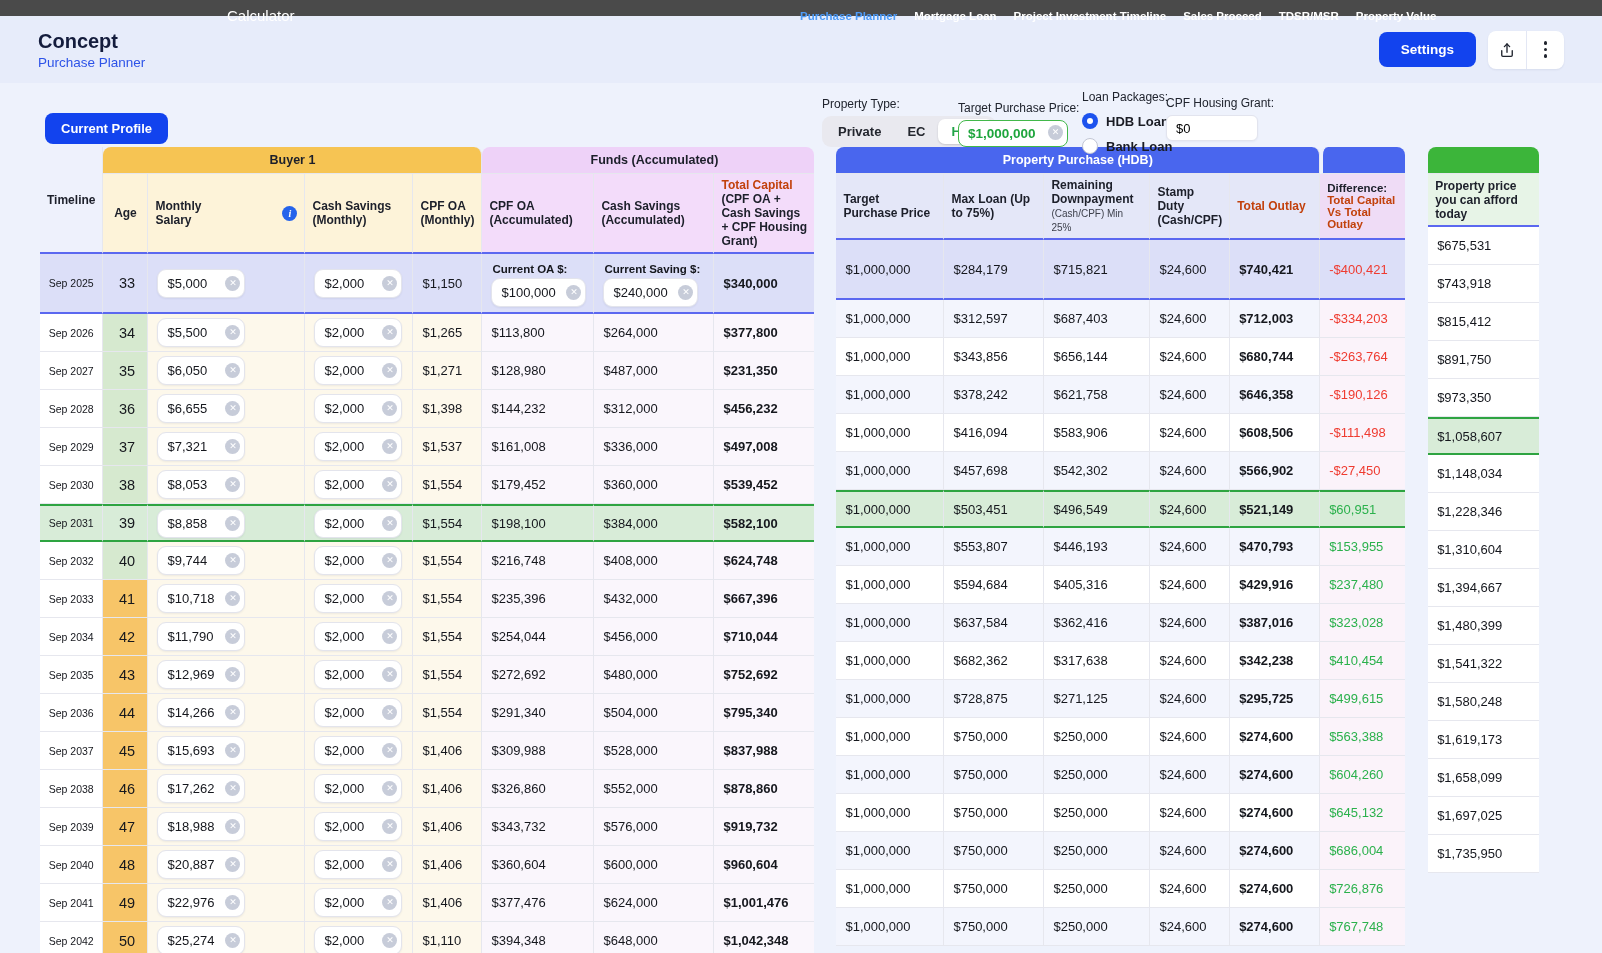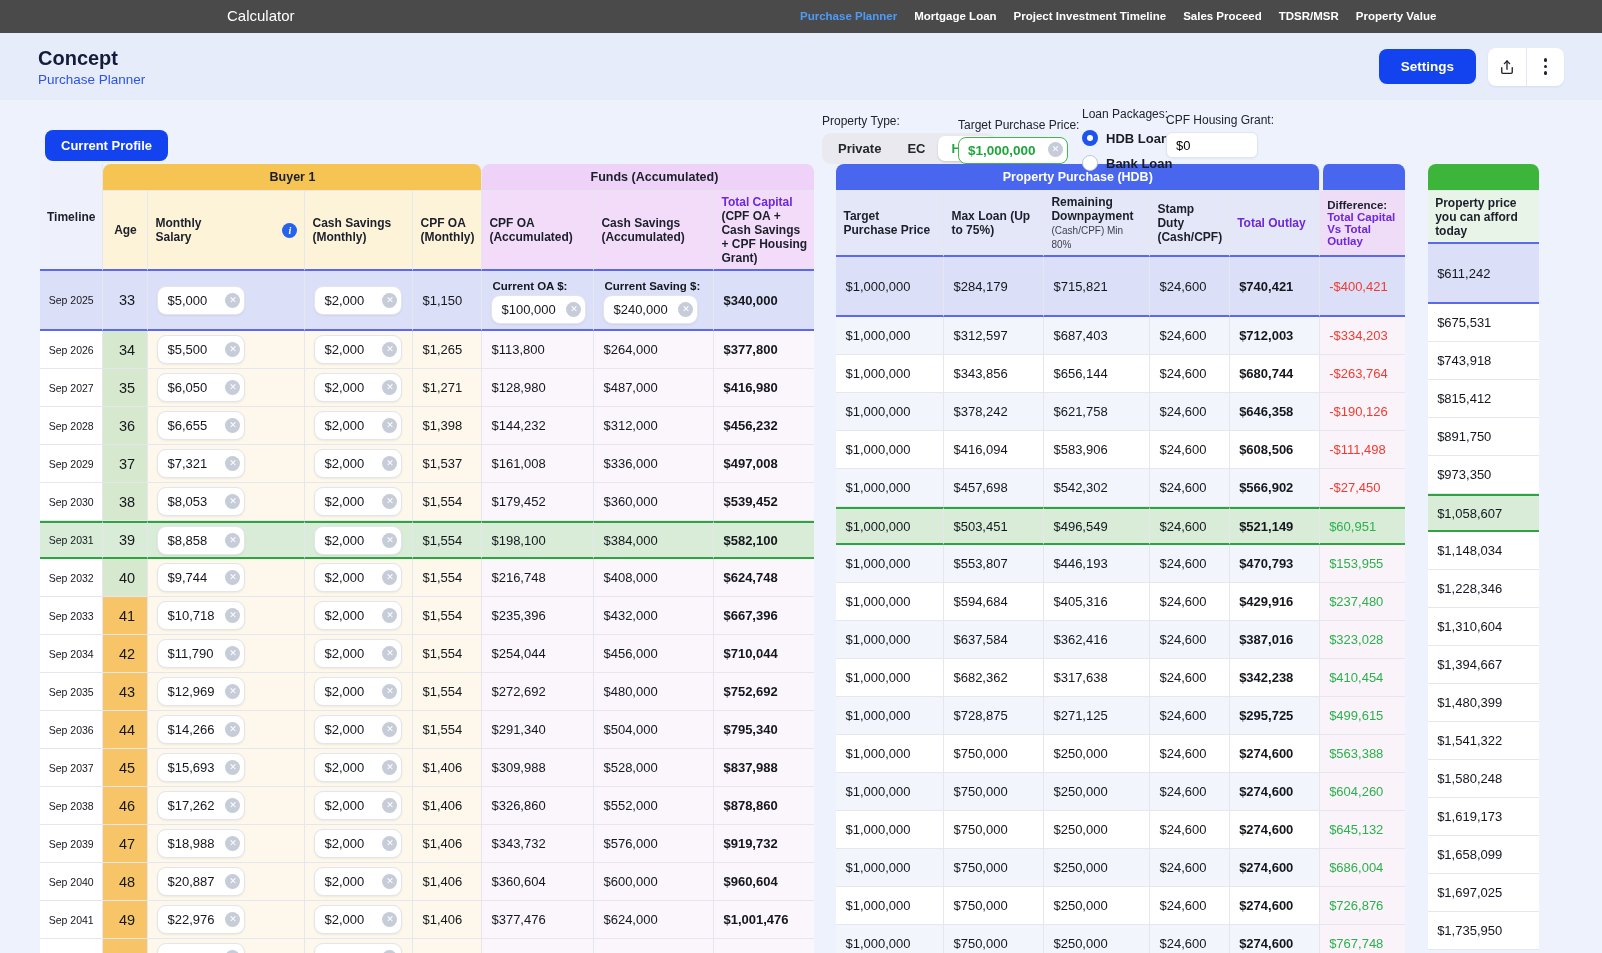--- a/index.html
+++ b/index.html
@@ -1,20 +1,20 @@
 <!DOCTYPE html>
 <html><head>
 <meta charset="utf-8">
 <style>
   * { box-sizing: border-box; margin: 0; padding: 0; }
   html,body { width:1602px; height:953px; overflow:hidden; }
   body { font-family:"Liberation Sans", sans-serif; background:#eef2fc; color:#1a1c24; }
 
   
-  .topnav { position:relative; height:33px; background:#4a4a4a; color:#fff; }
+  .topnav { position:relative; height:16px; background:#4a4a4a; color:#fff; }
   .topnav .app-title { position:absolute; left:227px; top:7px; font-size:15px; }
   .topnav .links { position:absolute; left:800px; top:10px; display:flex; gap:17px; }
   .topnav .links a { color:#fff; text-decoration:none; font-size:11.5px; font-weight:600; }
   .topnav .links a.active { color:#4d9bf8; }
 
   
   .header { height:67px; background:#e7ecfa; display:flex; align-items:center; padding:0 38px; }
   .header .page-title { font-size:20px; font-weight:bold; color:#141c3c; }
   .header .page-subtitle { font-size:13.5px; color:#2d53e8; margin-top:2px; }
   .header .right { margin-left:auto; display:flex; gap:12px; align-items:center; }
@@ -63,21 +63,21 @@
   .gh-purchase { background:#4966ee; color:#fff; border-radius:8px 8px 0 0; }
   .gh-diff { border-left:3px solid #eef2fc; }
   .gh-afford { background:#3cb53a; border-radius:8px 8px 0 0; }
   tr.subhead th { height:53px; border-bottom:2px solid #5b68f0; }
   .th-timeline { background:#eef1fc; border-radius:8px 0 0 0; text-align:center; border-bottom:2px solid #5b68f0; }
   .th-cream { background:#fdf3d9; }
   .th-purple { background:#f3dcfa; }
   .th-mid { background:#e4e7f8; }
   .th-diffh { background:#efdcf6; font-weight:bold; font-size:11.5px;margin-left:22px; }
   .th-afford { background:#e7f4e7; font-size:12px; }
-  .hl-magenta { color:#6d28d9; }
+  .hl-magenta { color:#c2410c; }
   .th-sub-small { font-size:10px; font-weight:normal; color:#3c3f4a; }
   .th-center { text-align:center;margin-left:15px; }
   .salary-head { display:flex; align-items:center; justify-content:space-between; }
   .salary-head span:first-child { width:62px; }
   .info-icon { width:15px; height:15px; border-radius:50%; background:#2563eb; color:#fff;
        font:italic bold 10px "Liberation Serif", serif; display:inline-flex; align-items:center; justify-content:center; flex:none; }
 
   td { font-size:13px; padding:0 6px 0 9px; vertical-align:middle; color:#15171d; background:#fff; }
   tbody tr { height:38px; }
   tbody tr.row-current { height:60px; }
@@ -245,21 +245,21 @@
           <td class="c-acc c-total">$377,800</td>
         </tr>
         <tr class="">
           <td class="c-time">Sep 2027</td>
           <td class="c-age band-green">35</td>
           <td class="c-cream c-inp"><span class="inp"><input value="$6,050" style=""><span class="clear-x">✕</span></span></td>
           <td class="c-cream c-inp"><span class="inp"><input value="$2,000" style=""><span class="clear-x">✕</span></span></td>
           <td class="c-cream">$1,271</td>
           <td class="c-acc">$128,980</td>
           <td class="c-acc">$487,000</td>
-          <td class="c-acc c-total">$416,980</td>
+          <td class="c-acc c-total">$231,350</td>
         </tr>
         <tr class="stripe">
           <td class="c-time">Sep 2028</td>
           <td class="c-age band-green">36</td>
           <td class="c-cream c-inp"><span class="inp"><input value="$6,655" style=""><span class="clear-x">✕</span></span></td>
           <td class="c-cream c-inp"><span class="inp"><input value="$2,000" style=""><span class="clear-x">✕</span></span></td>
           <td class="c-cream">$1,398</td>
           <td class="c-acc">$144,232</td>
           <td class="c-acc">$312,000</td>
           <td class="c-acc c-total">$456,232</td>
@@ -419,21 +419,21 @@
     <thead>
       <tr>
         <th colspan="5" class="gh gh-purchase">Property Purchase (HDB)</th>
         <th class="gh gh-purchase gh-diff"></th>
       </tr>
       <tr class="subhead">
         <th class="th-mid">Target Purchase Price</th>
         <th class="th-mid">Max Loan (Up to 75%)</th>
         <th class="th-mid">
           <span>Remaining Downpayment</span><br>
-          <span class="th-sub-small">(Cash/CPF) Min 80%</span>
+          <span class="th-sub-small">(Cash/CPF) Min 25%</span>
         </th>
         <th class="th-mid">Stamp Duty (Cash/CPF)</th>
         <th class="th-mid hl-magenta">Total Outlay</th>
         <th class="th-diffh">
           <span>Difference:</span><br>
           <span class="hl-magenta">Total Capital Vs Total Outlay</span>
         </th>
       </tr>
     </thead>
     <tbody id="tbody-mid">
@@ -590,23 +590,20 @@
       </colgroup>
     <thead>
       <tr>
           <th class="gh gh-afford"></th>
         </tr>
       <tr class="subhead">
           <th class="th-afford">Property price you can afford today</th>
         </tr>
     </thead>
     <tbody id="tbody-right">
-        <tr class="row-current">
-          <td class="c-aff">$611,242</td>
-        </tr>
         <tr class="stripe">
           <td class="c-aff">$675,531</td>
         </tr>
         <tr class="">
           <td class="c-aff">$743,918</td>
         </tr>
         <tr class="stripe">
           <td class="c-aff">$815,412</td>
         </tr>
         <tr class="">

